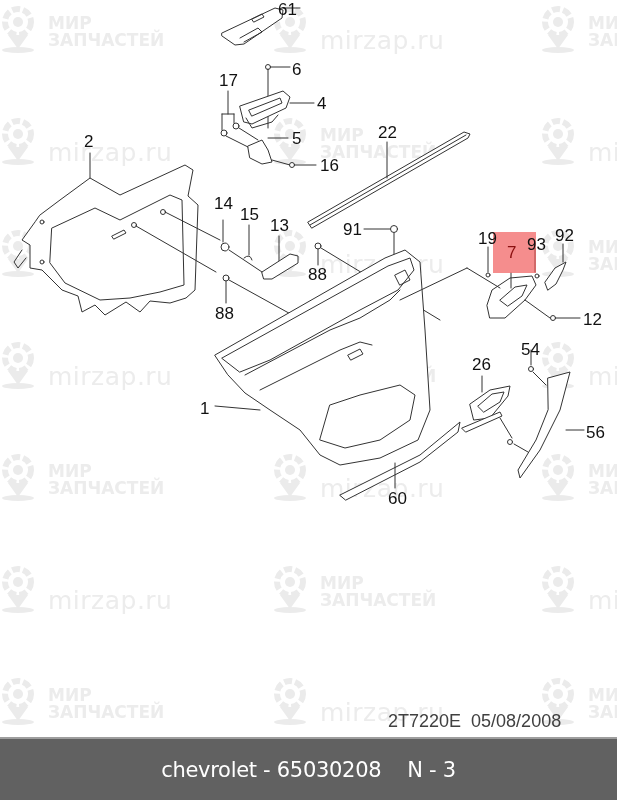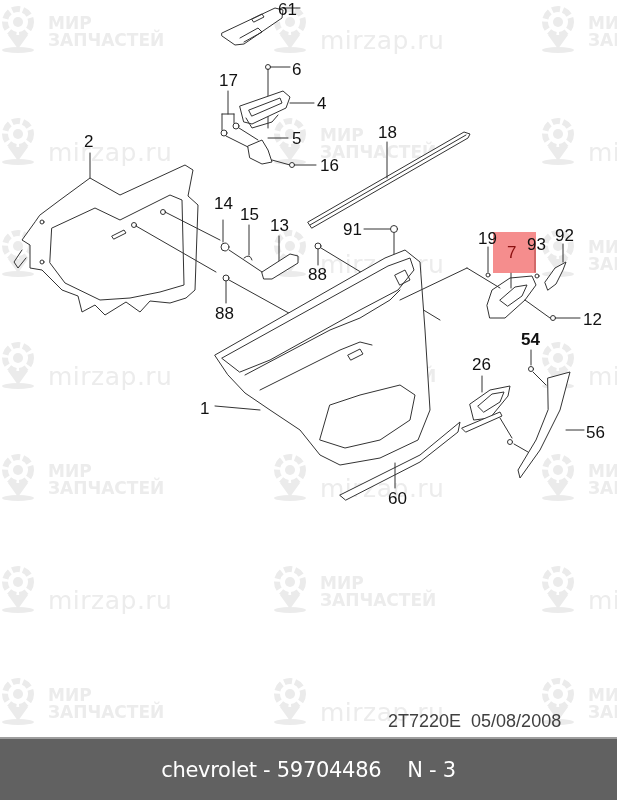--- a/index.html
+++ b/index.html
@@ -376,40 +376,40 @@
 
 <div class="highlight"></div>
 
 <div id="callouts">
     <span class="callout" style="left: 278px; top: 1px;">61</span>
     <span class="callout" style="left: 292px; top: 61px;">6</span>
     <span class="callout" style="left: 219px; top: 72px;">17</span>
     <span class="callout" style="left: 317px; top: 95px;">4</span>
     <span class="callout" style="left: 292px; top: 130px;">5</span>
     <span class="callout" style="left: 84px; top: 133px;">2</span>
-    <span class="callout" style="left: 378px; top: 124px;">18</span>
+    <span class="callout" style="left: 378px; top: 124px;">22</span>
     <span class="callout" style="left: 320px; top: 157px;">16</span>
     <span class="callout" style="left: 214px; top: 195px;">14</span>
     <span class="callout" style="left: 240px; top: 206px;">15</span>
     <span class="callout" style="left: 270px; top: 217px;">13</span>
     <span class="callout" style="left: 343px; top: 221px;">91</span>
     <span class="callout" style="left: 478px; top: 230px;">19</span>
     <span class="callout" style="left: 507px; top: 244px; color: rgb(139, 16, 16);">7</span>
     <span class="callout" style="left: 527px; top: 236px;">93</span>
     <span class="callout" style="left: 555px; top: 227px;">92</span>
     <span class="callout" style="left: 308px; top: 266px;">88</span>
     <span class="callout" style="left: 215px; top: 305px;">88</span>
     <span class="callout" style="left: 583px; top: 311px;">12</span>
-    <span class="callout" style="left: 521px; top: 331px; font-weight: bold;">54</span>
+    <span class="callout" style="left: 521px; top: 341px;">54</span>
     <span class="callout" style="left: 472px; top: 356px; text-align: center;">26</span>
     <span class="callout" style="left: 200px; top: 400px;">1</span>
     <span class="callout" style="left: 586px; top: 424px;">56</span>
     <span class="callout" style="left: 388px; top: 490px;">60</span>
   </div>
 
 <div class="code-line">
   <span>2T7220E</span>&nbsp;&nbsp;<span>05/08/2008</span>
 </div>
 
 <div class="footer">
-  <span>chevrolet - 59704486</span>
+  <span>chevrolet - 65030208</span>
   <span>N - 3</span>
 </div>
 
 </body></html>

